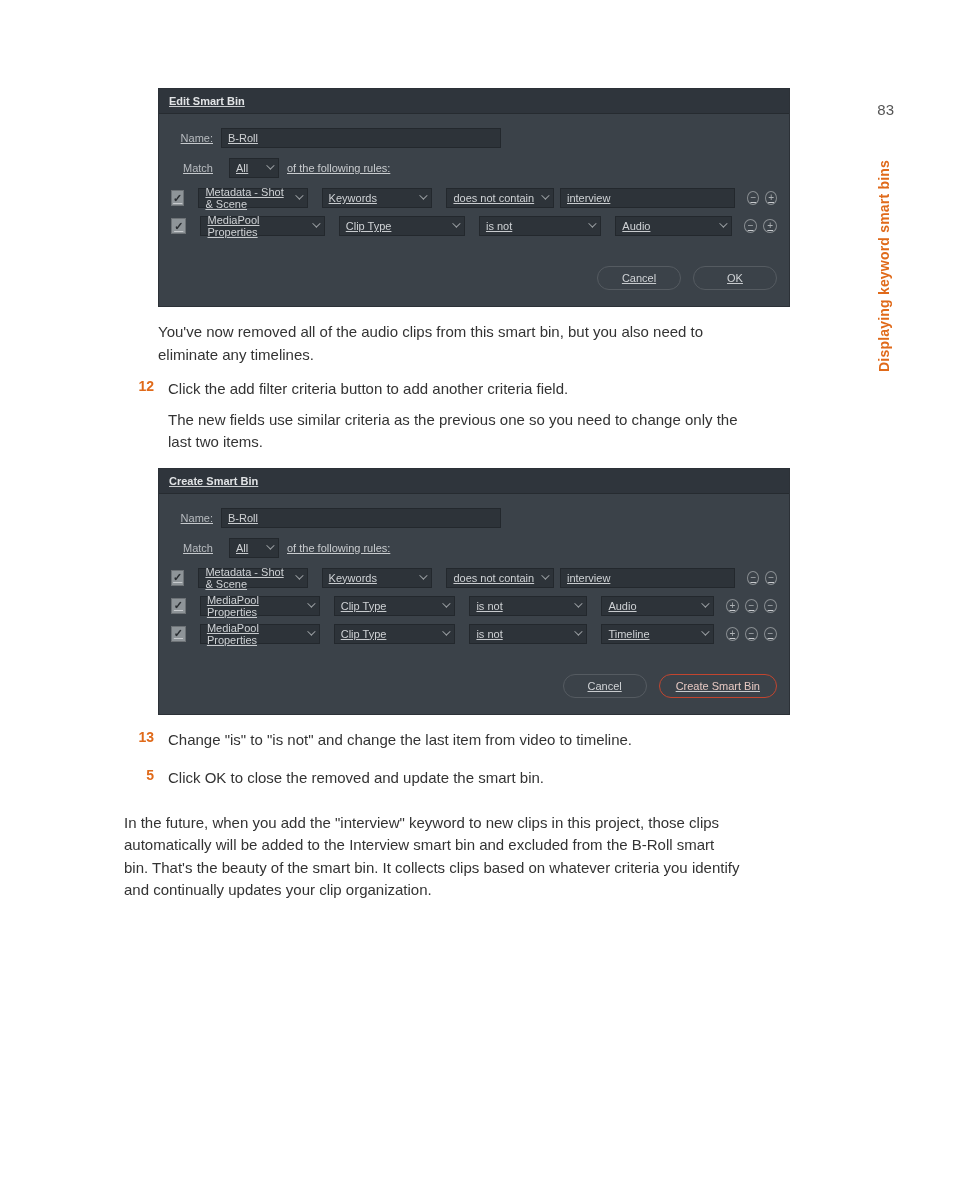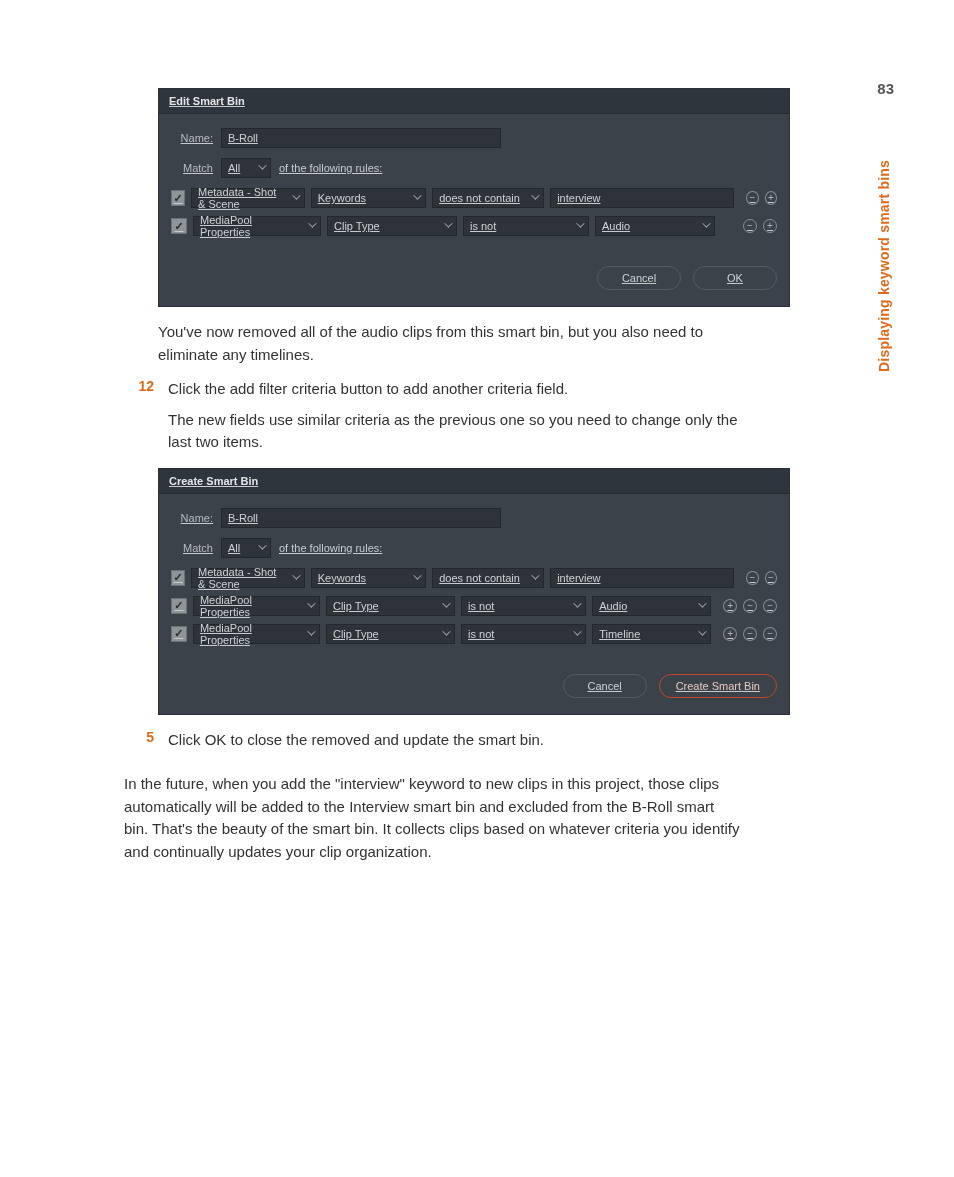--- a/index.html
+++ b/index.html
@@ -3,22 +3,22 @@
 <meta charset="utf-8">
 <style>
   * { box-sizing: border-box; margin: 0; padding: 0; }
   body {
     width: 954px; height: 1177px; background: #fff;
     font-family: -apple-system, "Segoe UI", Arial, sans-serif;
     color: #333; position: relative;
   }
   .page { padding: 88px 80px 40px 124px; width: 820px; }
   .page-num {
-    position: absolute; top: 80px; right: 60px;
-    font-weight: 700; color: #555; font-size: 15px;
+    position: absolute; top: 101px; right: 60px;
+    font-weight: 400; color: #555; font-size: 15px;
   }
   .side-label {
     position: absolute; right: 62px; top: 160px;
     writing-mode: vertical-rl; transform: rotate(180deg);
     color: #e06a1a; font-weight: 600; font-size: 14px; letter-spacing: .2px;
   }
   
   .dialog {
     margin: 0 0 14px 34px; width: 632px;
     background: #3b4249; color: #c8cbce; font-size: 11px;
@@ -30,21 +30,21 @@
   .row { display: flex; align-items: center; gap: 8px; margin-bottom: 10px; }
   .lbl { width: 42px; text-align: right; color:#b7bbbf; }
   .lbl.match { width: 58px; margin-left: -16px; }
   .txt {
     background: #2d3339; border: 1px solid #23282d; color:#cfd2d5;
     height: 20px; padding: 0 6px; width: 280px; font-size: 11px;
   }
   .sel {
     background: #2d3339; border: 1px solid #23282d; color:#cfd2d5;
     height: 20px; padding: 0 18px 0 6px; font-size: 11px; position: relative;
-    display:inline-flex; align-items:center;
+    display:inline-flex; align-items:center;margin-left:8px;
   }
   .sel .chev { position:absolute; right:6px; top:5px; }
   .chev {
     display:inline-block; width:6px; height:6px;
     border-right:1.5px solid #9ca0a4; border-bottom:1.5px solid #9ca0a4;
     transform: rotate(45deg) translateY(-2px);
   }
   .sel.sm { width: 50px; }
   .rule { display:flex; align-items:center; gap:6px; margin-bottom:8px; }
   .chk {
@@ -240,20 +240,26 @@
         <div class="circ">−</div>
       </div>
     </div>
     <div class="dlg-footer">
       <div class="btn">Cancel</div>
       <div class="btn primary">Create Smart Bin</div>
     </div>
   </div>
 
   <div class="step">
+    <div class="num">13</div>
+    <div class="txtblk">
+        <p>Change "is" to "is not" and change the last item from video to timeline.</p>
+      </div>
+  </div>
+  <div class="step">
     <div class="num">5</div>
     <div class="txtblk">
         <p>Click OK to close the removed and update the smart bin.</p>
       </div>
   </div>
 
   <p class="para full" style="margin-top:14px;">In the future, when you add the "interview" keyword to new clips in this project, those clips automatically will be added to the Interview smart bin and excluded from the B-Roll smart bin. That's the beauty of the smart bin. It collects clips based on whatever criteria you identify and continually updates your clip organization.</p>
 
 </div>
 

